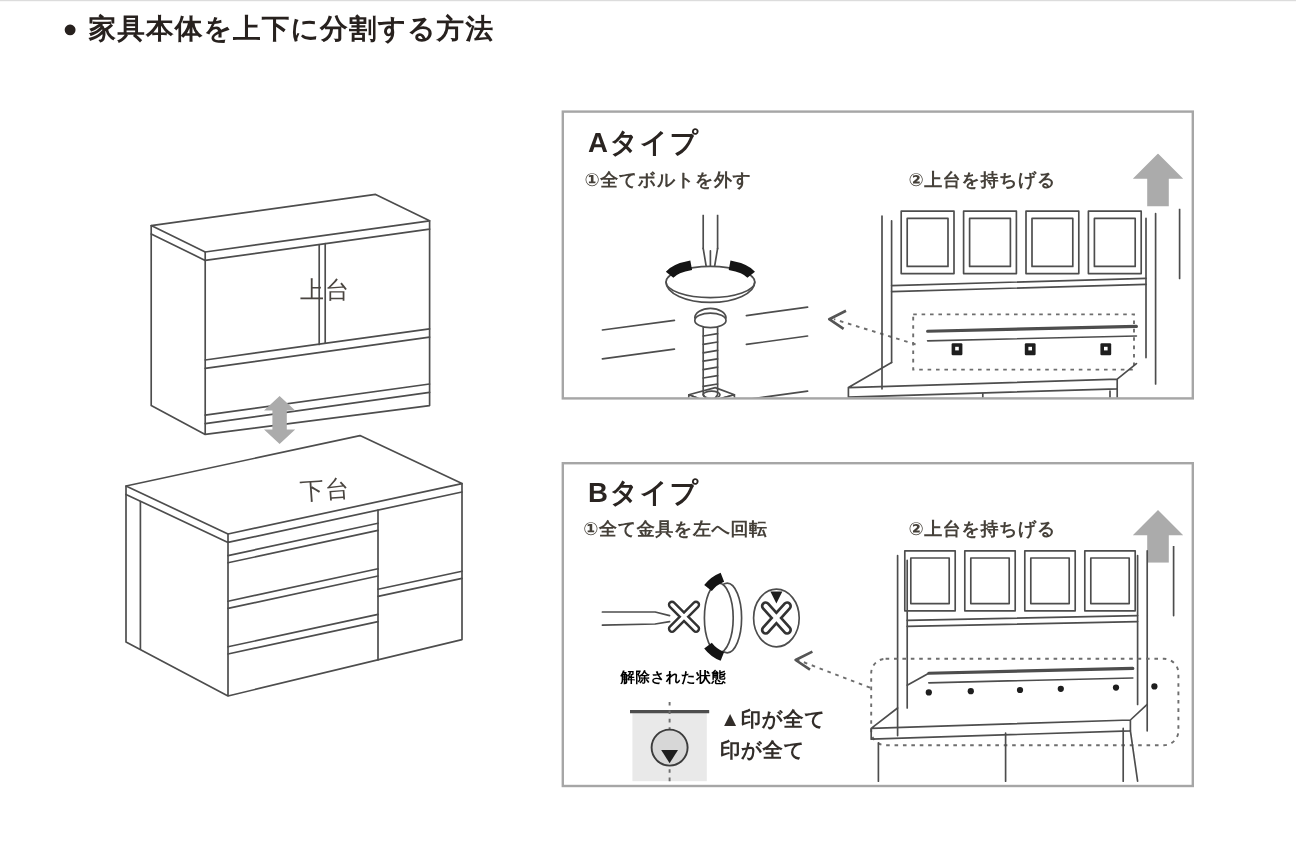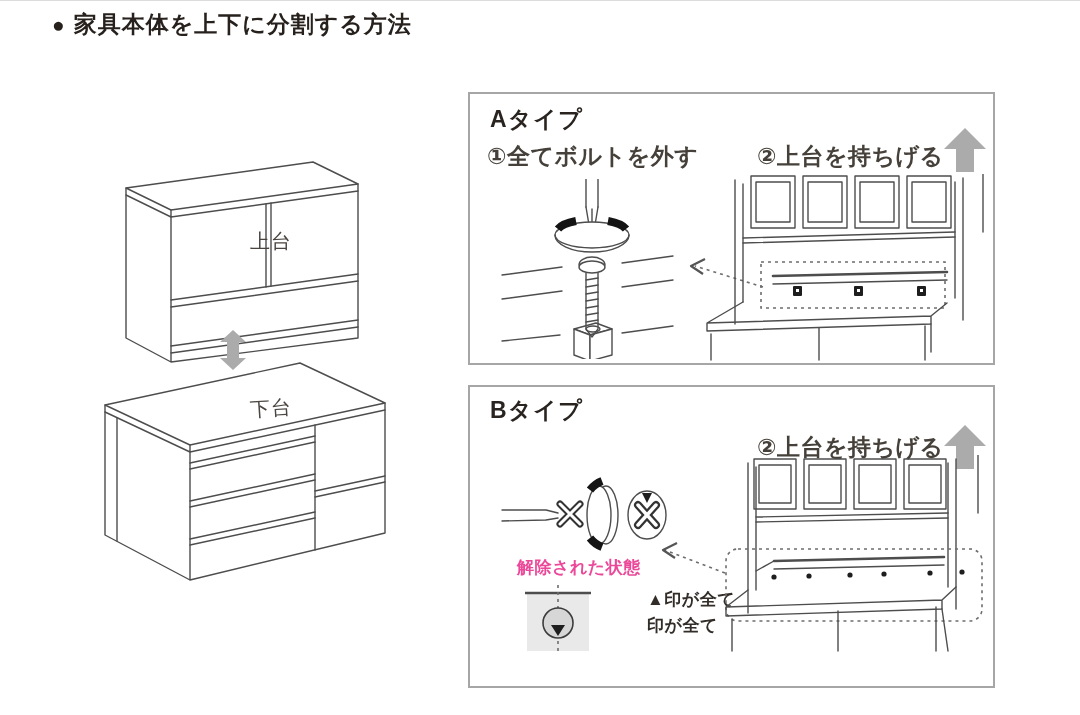--- a/index.html
+++ b/index.html
@@ -16,27 +16,27 @@
   }
   .bullet{font-size:21px;line-height:1;}
   .intro{
     position:absolute;left:463px;top:57px;font-size:19px;font-weight:600;
     color:#3f3935;letter-spacing:0.5px;white-space:nowrap;
   }
   .box{
     position:absolute;left:468px;width:527px;background:#fff;
     border:2px solid var(--border,#a6a6a6);box-sizing:border-box;overflow:hidden;
   }
-  .box-a{top:92px;height:273px;}
-  .box-b{top:385px;height:303px;}
+  .box-a{top:92px;height:241px;}
+  .box-b{top:385px;height:271px;}
   .box-title{position:absolute;font-size:23px;font-weight:bold;color:#2a2421;letter-spacing:1.5px;white-space:nowrap;}
-  .step{position:absolute;font-size:23px;font-weight:600;color:#454039;letter-spacing:0.5px;white-space:nowrap;}
+  .step{position:absolute;font-size:15px;font-weight:600;color:#454039;letter-spacing:0.5px;white-space:nowrap;}
   .cab-label{position:absolute;font-size:20px;font-weight:500;color:#4a4540;letter-spacing:1px;white-space:nowrap;}
-  .released{position:absolute;left:47px;top:169px;font-size:17px;font-weight:bold;color:#ec4899;letter-spacing:0.5px;white-space:nowrap;}
-  .mark-note{position:absolute;left:130px;top:200px;font-size:17px;font-weight:bold;color:#322d29;line-height:1.55;letter-spacing:0.5px;white-space:nowrap;margin-left:47px;}
+  .released{position:absolute;left:47px;top:169px;font-size:12px;font-weight:bold;color:#000000;letter-spacing:0.5px;white-space:nowrap;}
+  .mark-note{position:absolute;left:130px;top:200px;font-size:17px;font-weight:bold;color:#322d29;line-height:1.55;letter-spacing:0.5px;white-space:nowrap;}
   
   .ln{fill:none;stroke:var(--line,#4d4d4d);stroke-width:1.4;stroke-linejoin:round;stroke-linecap:round;}
   .lnf{fill:#fff;stroke:var(--line,#4d4d4d);stroke-width:1.4;stroke-linejoin:round;}
   .thick{stroke-width:2.6;}
   .blk{fill:var(--ink,#1e1e1e);stroke:none;}
   .gry{fill:var(--arrow,#ababab);stroke:none;}
   .dsh{fill:none;stroke:#6e6e6e;stroke-width:1.6;stroke-dasharray:3 4;}
 </style>
 </head>
 <body>
@@ -137,20 +137,21 @@
       <rect class="blk" x="220" y="112" width="9" height="10" rx="1"></rect>
         <rect fill="#fff" x="223" y="115" width="3" height="3"></rect>
       <rect class="dsh" x="64" y="88" width="184" height="46"></rect>
       <path class="ln" d="M46,128 L10,149 L234,142 L250,129 M10,149 L10,157 L234,150 L234,142"></path>
       <path class="ln" d="M14,160 L14,186 M122,154 L122,186 M228,152 L228,186 M234,150 L234,178"></path>
     </svg>
   </div>
 
   <div class="box box-b">
     <div class="box-title" style="left:20px;top:8px">Bタイプ</div>
+    <div class="step" style="left:16px;top:45px">①全て金具を左へ回転</div>
     <div class="step" style="left:287px;top:45px">②上台を持ちげる</div>
 
     <svg class="abs" style="left:474px;top:38px" width="42" height="44" viewBox="0 0 42 44">
       <polygon class="gry" points="21,0 42,21 30,21 30,44 12,44 12,21 0,21"></polygon>
     </svg>
 
     <svg class="abs" style="left:30px;top:85px" width="175" height="90" viewBox="0 0 175 90">
       <path class="ln" d="M2,38 L46,38 M2,49 L46,48 M46,38 L58,41 M46,48 L58,46"></path>
       <path d="M60,32 L80,52 M60,52 L80,32" stroke="#333" stroke-width="7" fill="none" stroke-linecap="round"></path>
       <path d="M60,32 L80,52 M60,52 L80,32" stroke="#fff" stroke-width="3" fill="none" stroke-linecap="round"></path>

